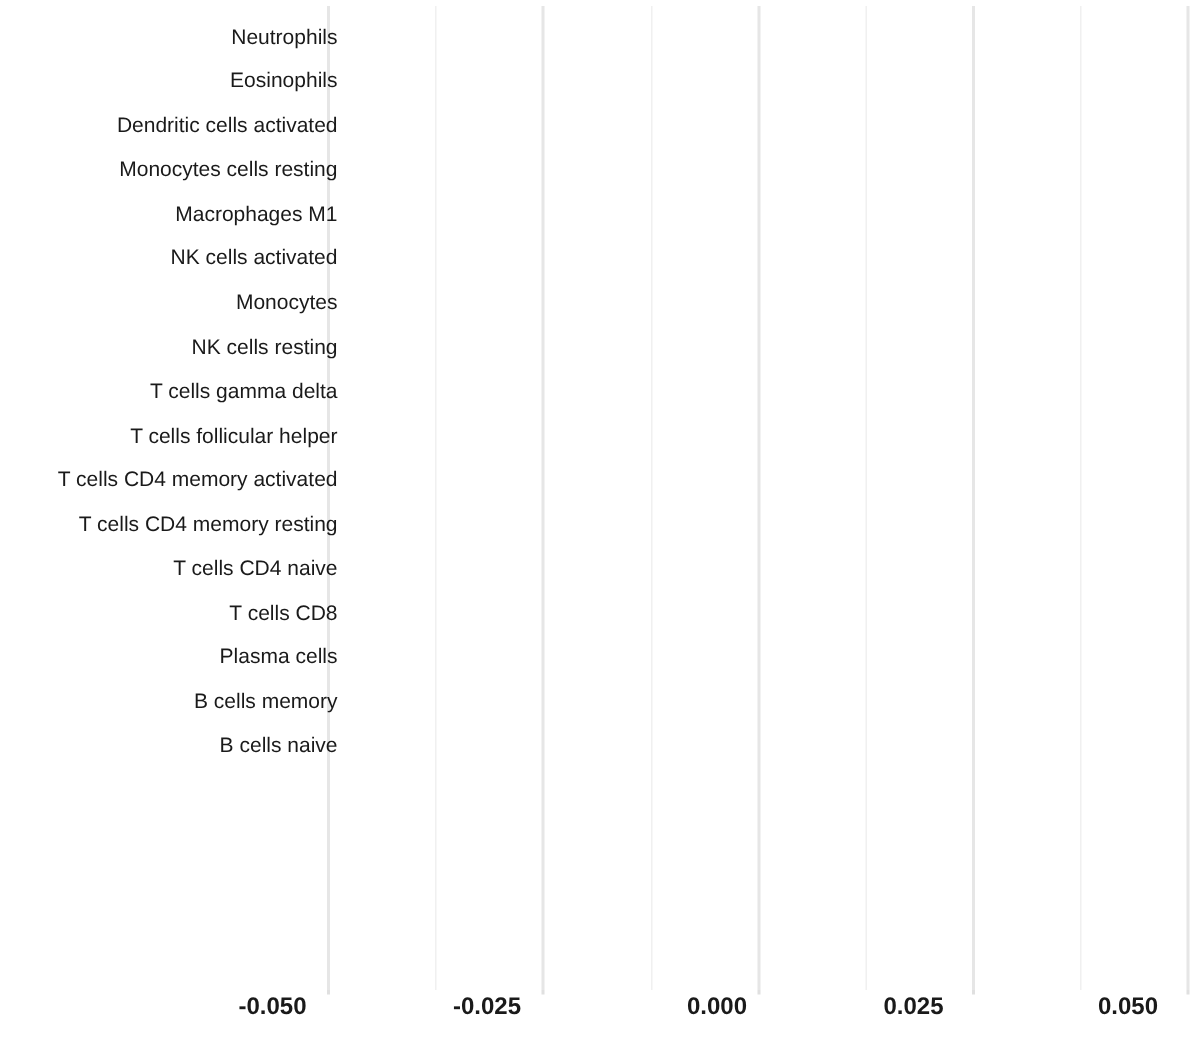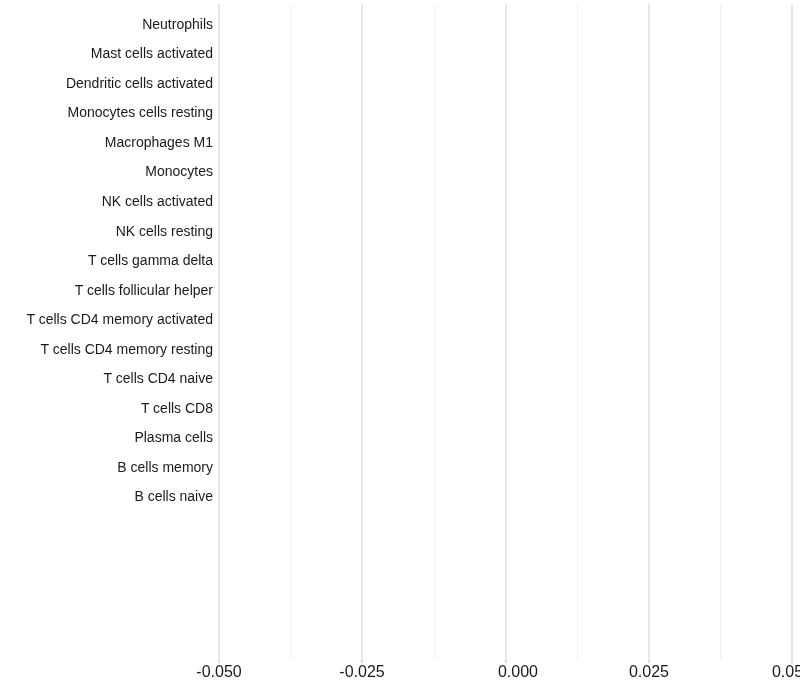--- a/index.html
+++ b/index.html
@@ -12,32 +12,33 @@
     color:#1a1a1a;
   }
   
   .grid{position:absolute;top:4px;height:656px;}
   .grid.major{width:2px;background:#e6e6e6;}
   .grid.minor{width:1px;background:#f0f0f0;}
   
   .tick{position:absolute;top:660px;height:3px;width:2px;background:#e0e0e0;}
   
   .ylabels{
-    position:absolute;left:0;top:9px;width:213px;height:650px;
+    position:absolute;left:12px;top:9px;width:213px;height:650px;
     display:grid;grid-template-rows:repeat(22,1fr);
   }
   .ylab{
     display:flex;align-items:center;justify-content:flex-end;
     font-size:14px;line-height:1;color:#1a1a1a;white-space:pre;
   }
   
   .xlab{
     position:absolute;top:664px;width:120px;
-    text-align:center;font-size:16px;line-height:1;color:#1a1a1a;
+    font-size:16px;line-height:1;color:#1a1a1a;
     white-space:pre;
+    font-weight:bold;
   }
 </style>
 </head>
 <body>
 
 <div class="chart">
 
   <div>
     <div class="grid major" style="left:218px"></div>
     <div class="grid minor" style="left:290px"></div>
@@ -51,26 +52,26 @@
 
     <div class="tick" style="left:218px"></div>
     <div class="tick" style="left:361px"></div>
     <div class="tick" style="left:505px"></div>
     <div class="tick" style="left:648px"></div>
     <div class="tick" style="left:791px"></div>
   </div>
 
   <div class="ylabels">
     <div class="ylab">Neutrophils</div>
-    <div class="ylab">Mast cells activated</div>
+    <div class="ylab">Eosinophils</div>
     <div class="ylab">Dendritic cells activated</div>
     <div class="ylab">Monocytes cells resting</div>
     <div class="ylab">Macrophages M1</div>
+    <div class="ylab">NK cells activated</div>
     <div class="ylab">Monocytes</div>
-    <div class="ylab">NK cells activated</div>
     <div class="ylab">NK cells resting</div>
     <div class="ylab">T cells gamma delta</div>
     <div class="ylab">T cells follicular helper</div>
     <div class="ylab">T cells CD4 memory activated</div>
     <div class="ylab">T cells CD4 memory resting</div>
     <div class="ylab">T cells CD4 naive</div>
     <div class="ylab">T cells CD8</div>
     <div class="ylab">Plasma cells</div>
     <div class="ylab">B cells memory</div>
     <div class="ylab">B cells naive</div>

